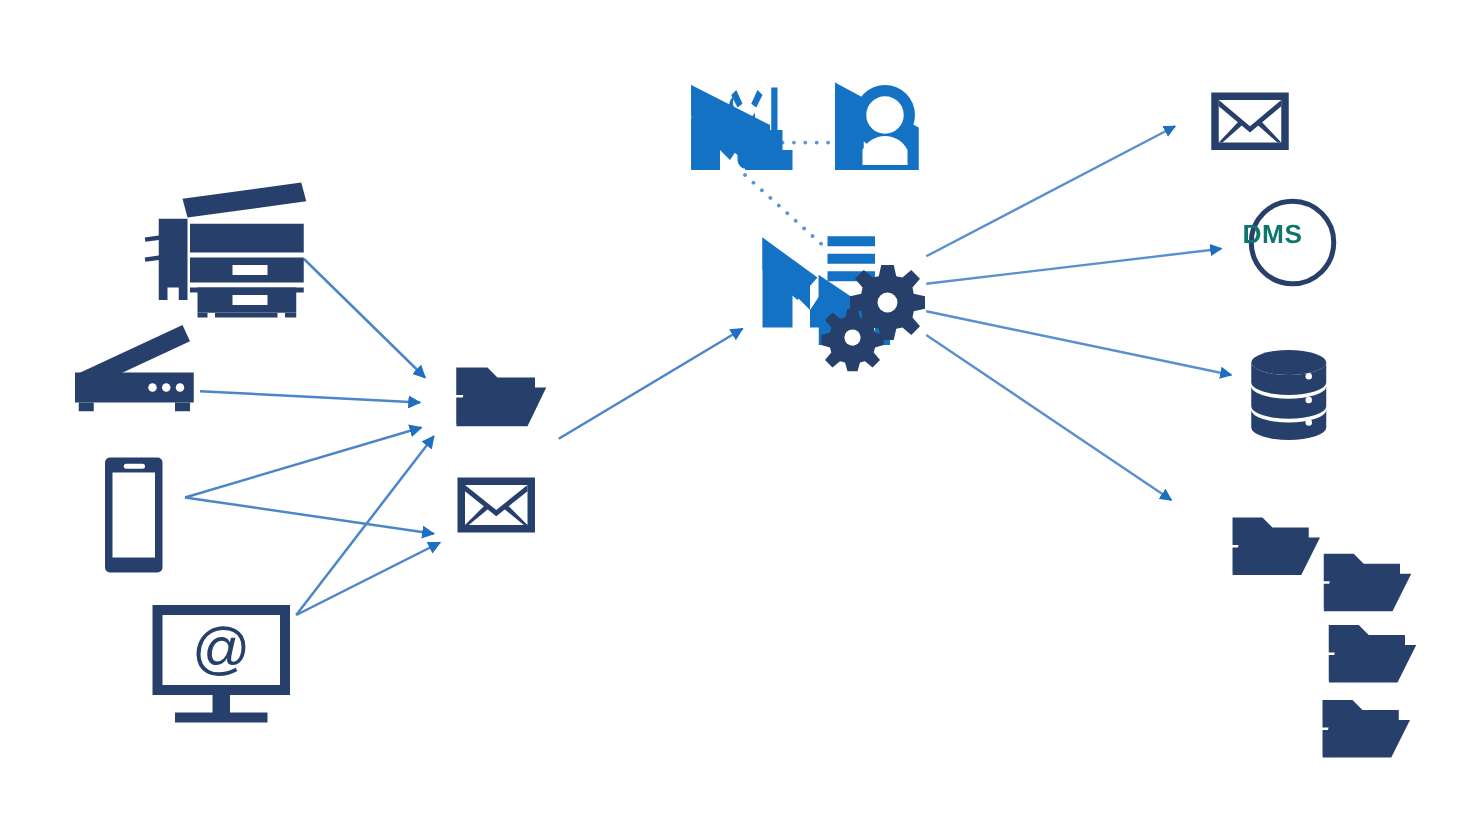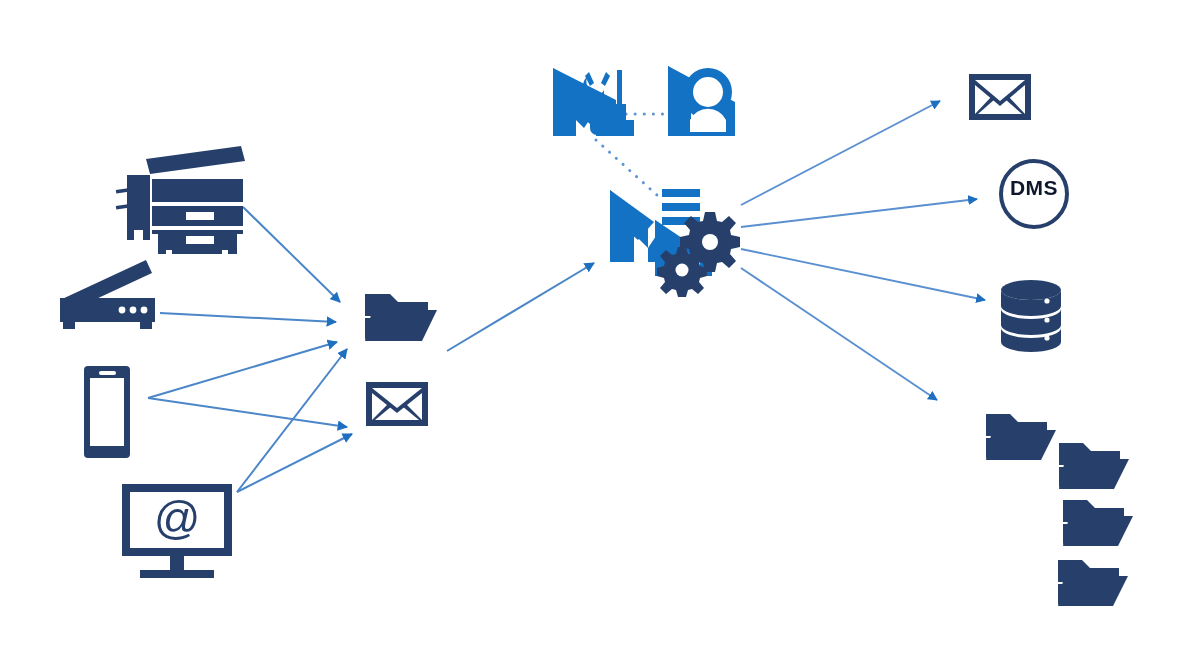--- a/index.html
+++ b/index.html
@@ -6,24 +6,24 @@
   body{
     width:1180px;height:663px;
     font-family:"Liberation Sans", sans-serif;
     overflow:hidden;
   }
   #stage{position:relative;width:1180px;height:663px;background:#ffffff;}
   #diagram{position:absolute;inset:0;}
   .dms-label{
     position:absolute;
     left:994px;top:176px;width:80px;
-    text-align:center;
+    text-align:left;
     font-family:"Liberation Sans", sans-serif;
     font-size:21px;font-weight:700;letter-spacing:.5px;
-    color:#0f172a;
+    color:#0f766e;
     user-select:none;
   }
   .at-label{
     position:absolute;
     left:133px;top:491px;width:88px;
     text-align:center;
     font-family:"Liberation Sans", sans-serif;
     font-size:46px;font-weight:400;
     color:#27406b;
     user-select:none;

